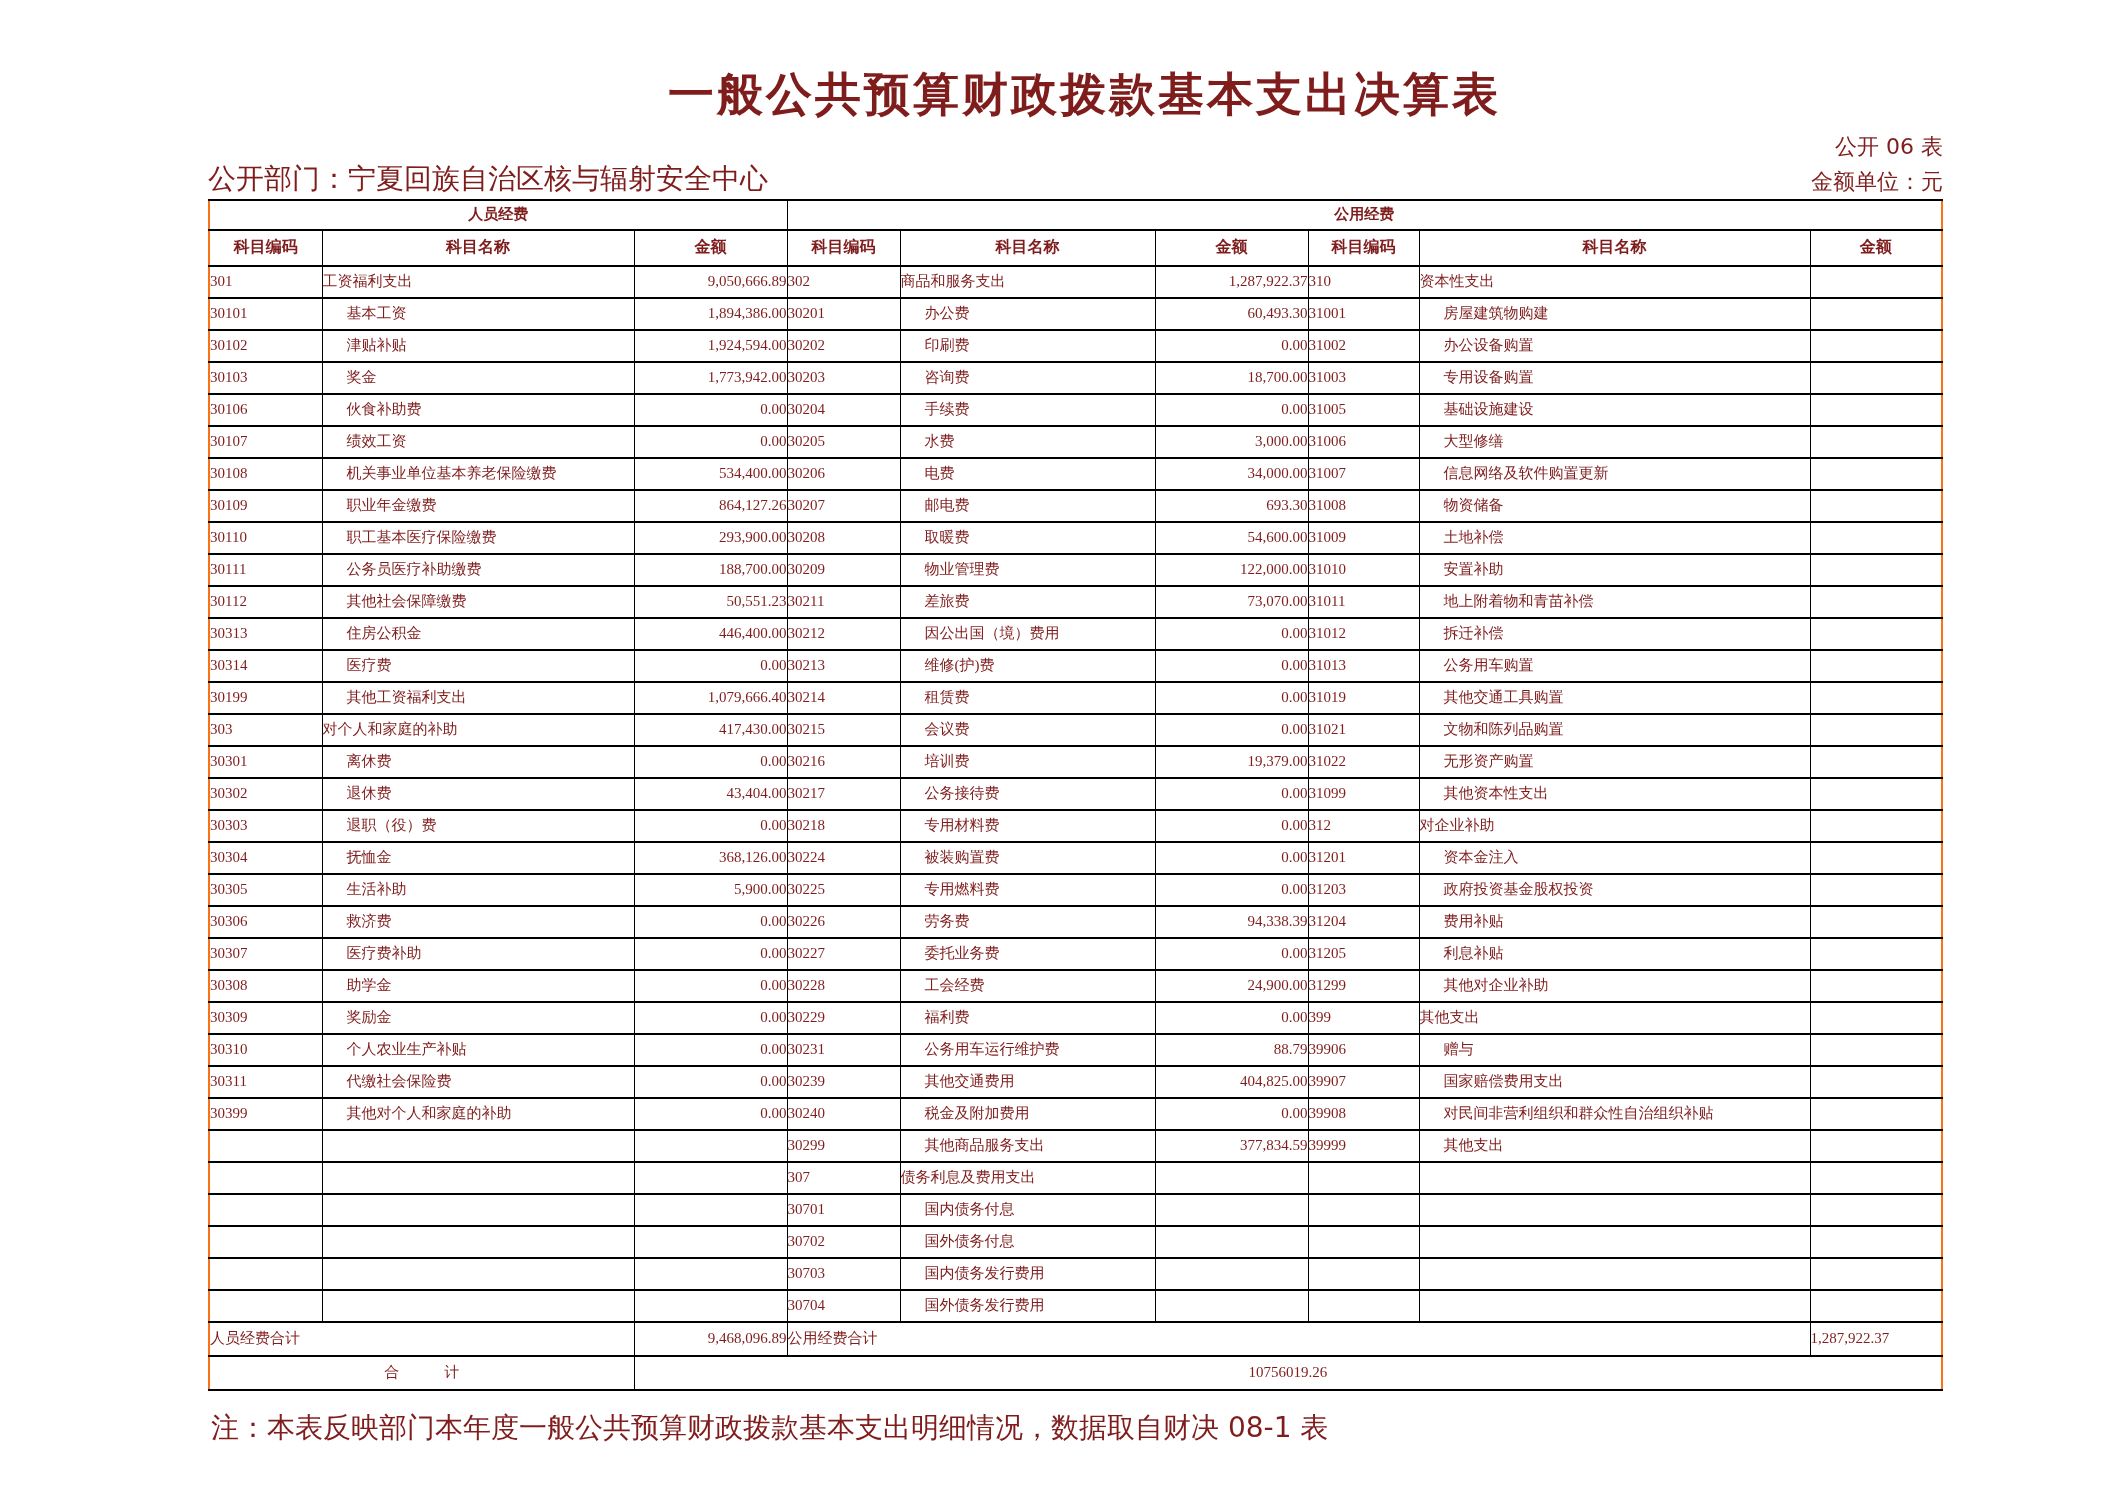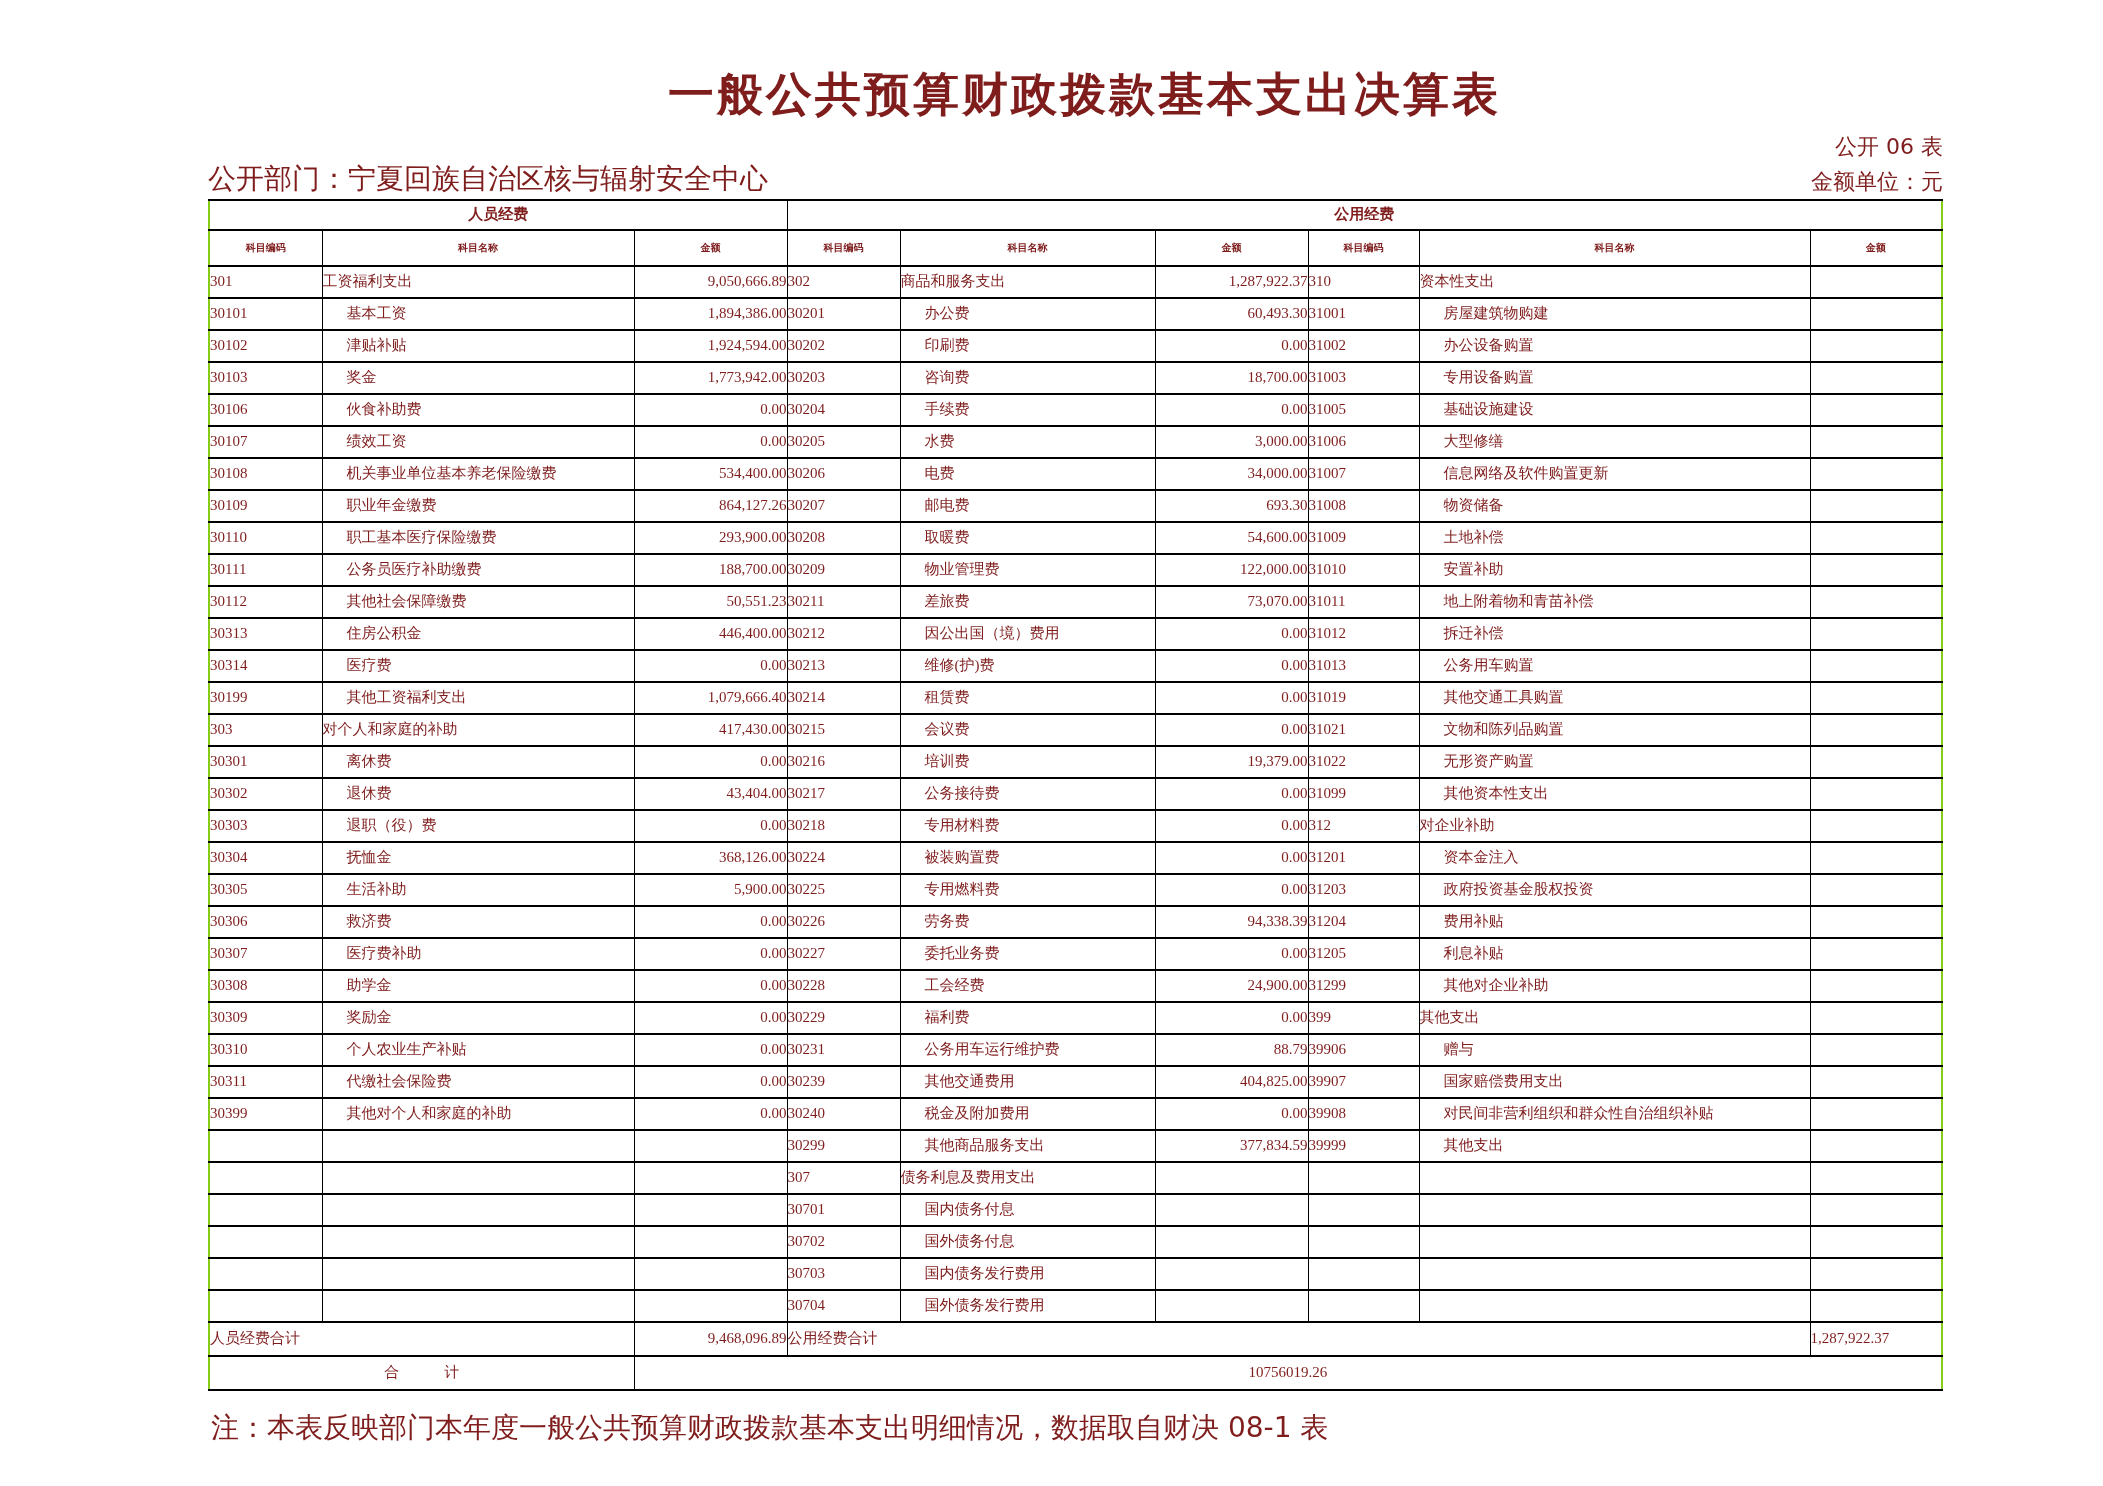--- a/index.html
+++ b/index.html
@@ -25,28 +25,28 @@
   .dept{
     font-size:28px;line-height:32px;
     font-family:"DejaVu Sans","Liberation Sans",sans-serif;
   }
   .unit{
     font-size:22px;line-height:26px;
     font-family:"DejaVu Sans","Liberation Sans",sans-serif;
   }
   table.decal{
     border-collapse:collapse;table-layout:fixed;width:1733px;
-    margin:4px 0 0 175px;border:2px solid #84cc16;
+    margin:4px 0 0 175px;border:2px solid #f97316;
   }
   table.decal th, table.decal td{
     border:1px solid #000;border-top-width:2px;border-bottom-width:2px;
     overflow:hidden;white-space:nowrap;padding:0;
   }
   tr.group-hdr th{height:28px;font-size:15px;font-weight:bold;text-align:center;}
-  tr.col-hdr th{height:34px;font-size:10px;font-weight:bold;text-align:center;margin-left:44px;}
+  tr.col-hdr th{height:34px;font-size:16px;font-weight:bold;text-align:center;margin-left:44px;}
   tbody td{height:30px;font-size:15px;}
   td.code{text-align:left;padding-left:3px;}
   td.name{text-align:left;padding-left:4px;}
   td.name.indent{padding-left:24px;}
   td.amt{text-align:right;padding-right:2px;}
   td.amt-left{text-align:left;padding-left:2px;}
   tr.total-row td{height:32px;font-size:15px;}
   td.tlabel{text-align:left;font-weight:normal;}
   td.glabel{text-align:center;padding-left:8px;font-size:16px;}
   td.gtotal{text-align:center;font-size:16px;margin-left:20px;}

